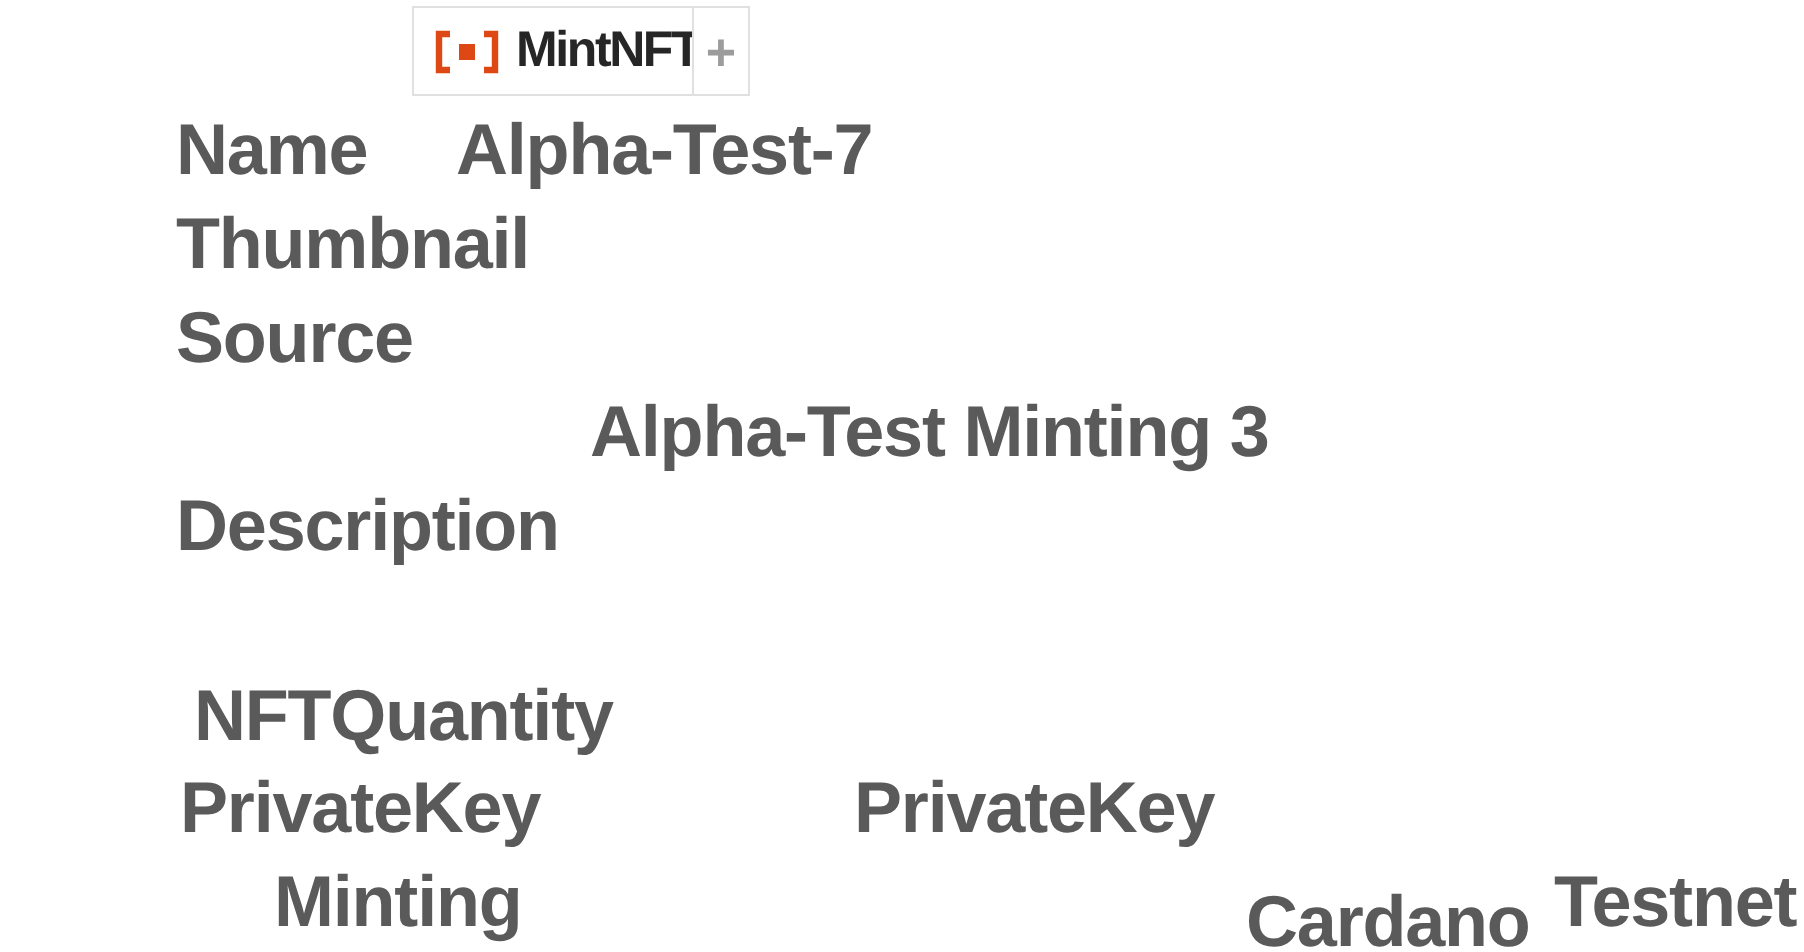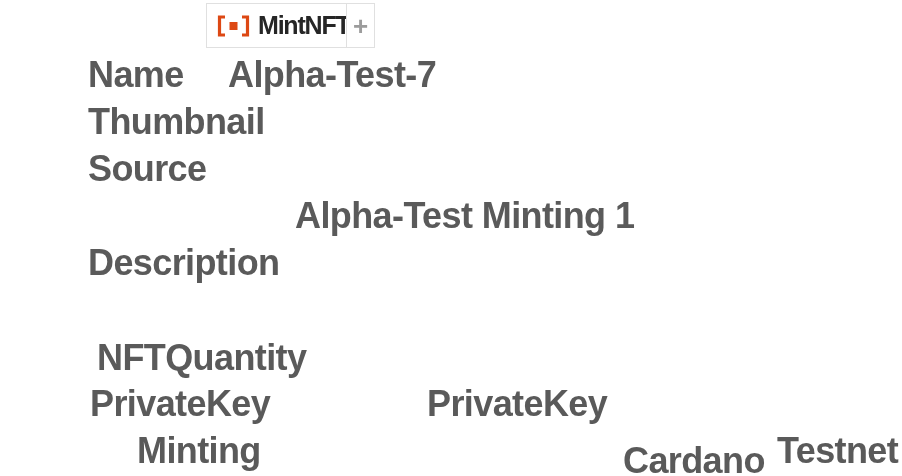--- a/index.html
+++ b/index.html
@@ -110,21 +110,21 @@
     <div class="badge-plus">+</div>
   </div>
 
   <span class="tok" id="tok-name-key">Name</span>
   <span class="tok" id="tok-name-value">Alpha-Test-7</span>
 
   <span class="tok" id="tok-thumbnail-key">Thumbnail</span>
 
   <span class="tok" id="tok-source-key">Source</span>
 
-  <span class="tok" id="tok-description-val">Alpha-Test Minting 1</span>
+  <span class="tok" id="tok-description-val">Alpha-Test Minting 3</span>
 
   <span class="tok" id="tok-nftquantity-key">Description</span>
 
   <span class="tok" id="tok-owneraddress-key">NFTQuantity</span>
 
   <span class="tok" id="tok-privatekey-key">PrivateKey</span>
   <span class="tok" id="tok-privatekey-val">PrivateKey</span>
 
   <span class="tok" id="tok-preview-key">Minting</span>
   <span class="tok" id="tok-blockchain-val">Cardano</span>

